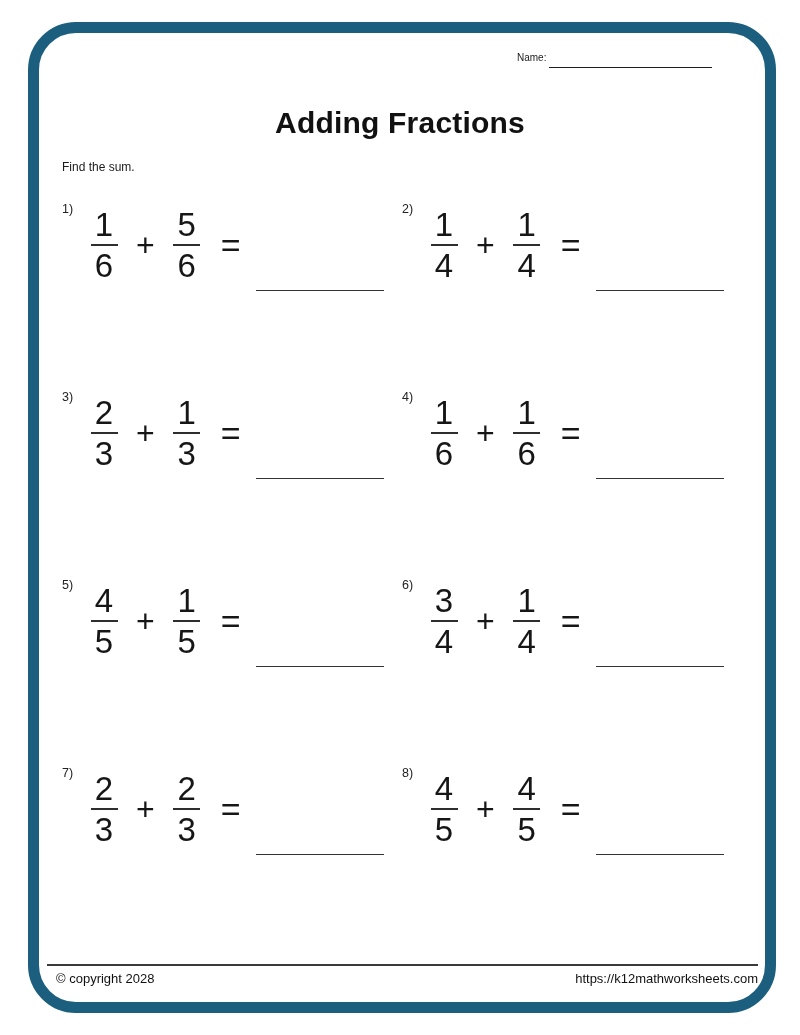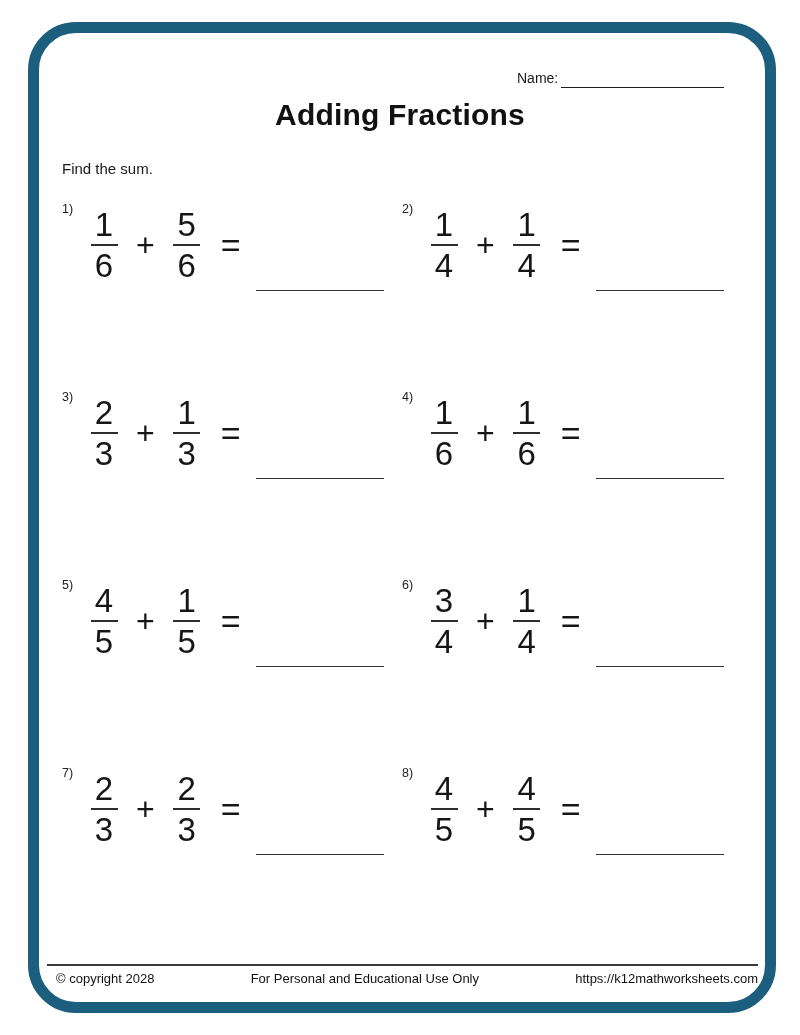--- a/index.html
+++ b/index.html
@@ -14,41 +14,41 @@
   }
   .frame {
     position: absolute;
     left: 28px; top: 22px;
     width: 748px; height: 991px;
     border: 11px solid #1B5E7D;
     border-radius: 48px;
     background: transparent;
   }
   .name-row {
-    position: absolute; top: 68px; left: 517px;
-    font-size: 14px; line-height: 20px;
+    position: absolute; top: 48px; left: 517px;
+    font-size: 10px; line-height: 20px;
     white-space: nowrap;
   }
   .name-line {
     display: inline-block;
     width: 163px; height: 17px;
     border-bottom: 1.6px solid #1f1f1f;
     vertical-align: bottom;
     margin-left: 3px;
   }
   .title {
-    position: absolute; top: 98px; left: 0;
+    position: absolute; top: 106px; left: 0;
     width: 100%; text-align: center;
     font-size: 30px; font-weight: bold;
     letter-spacing: 0.2px;
     color: #111;
   }
   .instruction {
     position: absolute; top: 160px; left: 62px;
-    font-size: 15px;
+    font-size: 12px;
   }
   .problems {
     position: absolute; top: 202px; left: 62px;
     display: grid;
     grid-template-columns: 340px 340px;
     grid-auto-rows: 188px;
   }
   .problem { position: relative; }
   .pnum {
     position: absolute; top: 0; left: 0;
@@ -253,15 +253,14 @@
       </div>
       <span class="eq">=</span>
       <span class="blank"></span>
     </div>
   </div>
 </div>
 
 <div class="footer-line"></div>
 <div class="footer">
   <span>© copyright 2028</span>
-  <span>For Personal and Educational Use Only</span>
   <span>https://k12mathworksheets.com</span>
 </div>
 
 </body></html>

